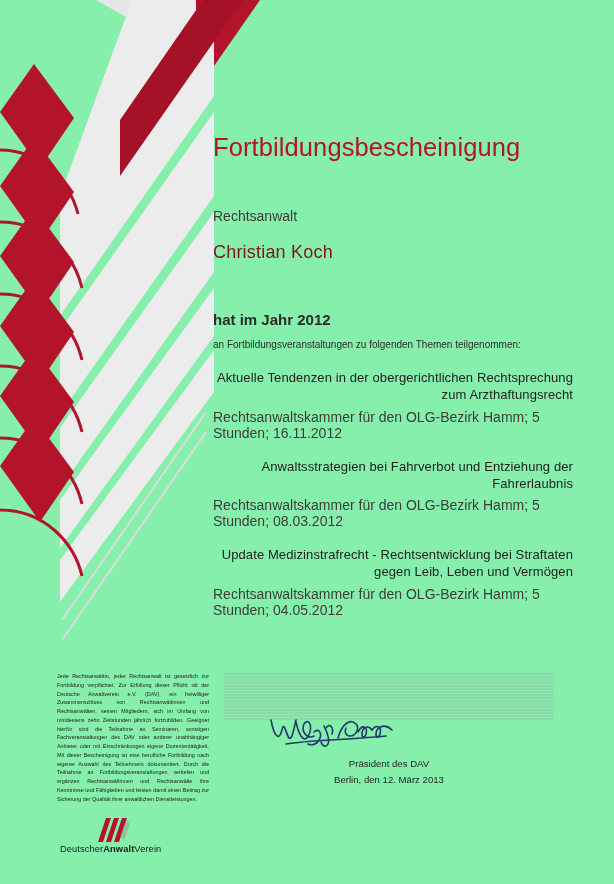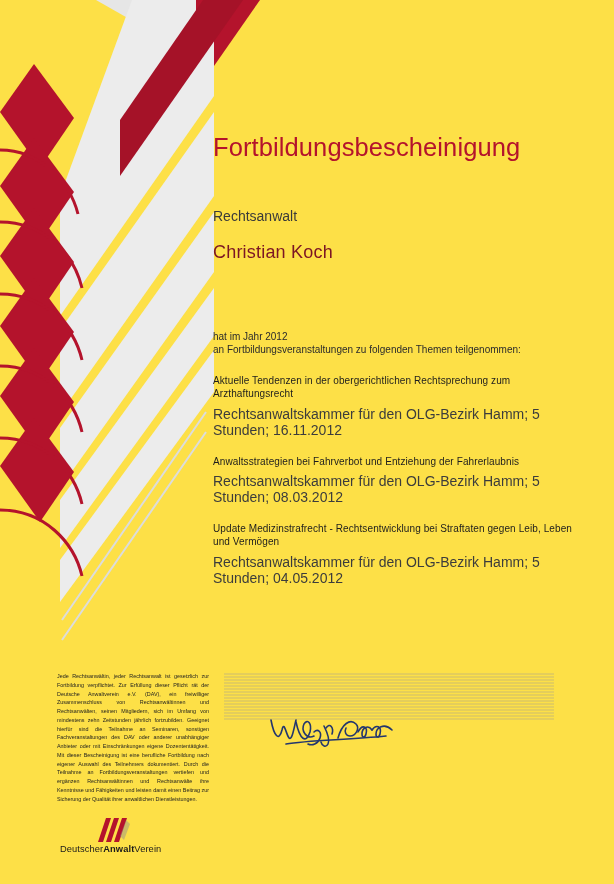--- a/index.html
+++ b/index.html
@@ -8,21 +8,21 @@
     background: #ffffff;
   }
   body {
     font-family: "Liberation Sans", sans-serif;
     -webkit-font-smoothing: antialiased;
   }
   #certificate {
     position: relative;
     width: 614px;
     height: 884px;
-    background: #fde047;
+    background: #86efac;
     overflow: hidden;
   }
 
   
   .deco-svg {
     position: absolute;
     top: 0;
     left: 0;
     width: 614px;
     height: 884px;
@@ -53,42 +53,44 @@
   }
 
   .holder-name {
     font-size: 18px;
     color: #7c1524;
     margin-top: 18px;
     letter-spacing: 0.2px;
   }
 
   .year-line {
-    font-size: 10px;
+    font-size: 15px;
     color: #2b2b2b;
-    margin-top: 68px;
+    margin-top: 48px;
+    font-weight: bold;
   }
 
   .intro-line {
     font-size: 10px;
     color: #2b2b2b;
-    margin-top: 2px;
+    margin-top: 11px;
   }
 
   .courses {
     margin-top: 19px;
   }
   .course {
     margin-bottom: 17px;
   }
   .course-title {
-    font-size: 10px;
+    font-size: 13px;
     color: #1d1d1d;
     line-height: 1.33;
     letter-spacing: 0.1px;
+    text-align: right;
   }
   .course-meta {
     font-size: 14px;
     color: #3c3c3c;
     margin-top: 5px;
   }
 
   
   .footer-text {
     position: absolute;
@@ -265,20 +267,24 @@
         <path d="M46 22 C 50 18, 54 22, 52 28 C 50 34, 44 36, 40 34"></path>
         <path d="M56 16 C 60 24, 62 30, 60 34 C 58 38, 54 36, 53 32"></path>
         <path d="M58 18 C 62 12, 66 18, 64 24"></path>
         <path d="M70 28 C 74 14, 82 8, 88 14 C 92 18, 88 26, 82 26 C 78 26, 76 22, 78 18"></path>
         <path d="M90 22 C 94 14, 100 16, 98 24 C 97 28, 94 28, 94 24 C 94 18, 100 14, 104 20"></path>
         <path d="M104 20 C 108 14, 114 16, 112 24 C 111 28, 108 28, 108 24 C 108 18, 116 12, 124 20"></path>
         <path d="M18 34 C 40 30, 80 30, 118 26"></path>
       </g>
     </svg>
 
+    <div class="sig-caption">
+      <div>Präsident des DAV</div>
+      <div>Berlin, den 12. März 2013</div>
+    </div>
   </div>
 
   <div class="logo">
     <svg class="logo-mark" viewBox="0 0 32 24" aria-hidden="true">
       <g fill="#b4132c">
         <path d="M0 24 L8 0 L13 0 L5 24 Z"></path>
         <path d="M8 24 L16 0 L21 0 L13 24 Z"></path>
         <path d="M16 24 L24 0 L29 0 L21 24 Z"></path>
       </g>
       <g fill="#8d8d8d">

